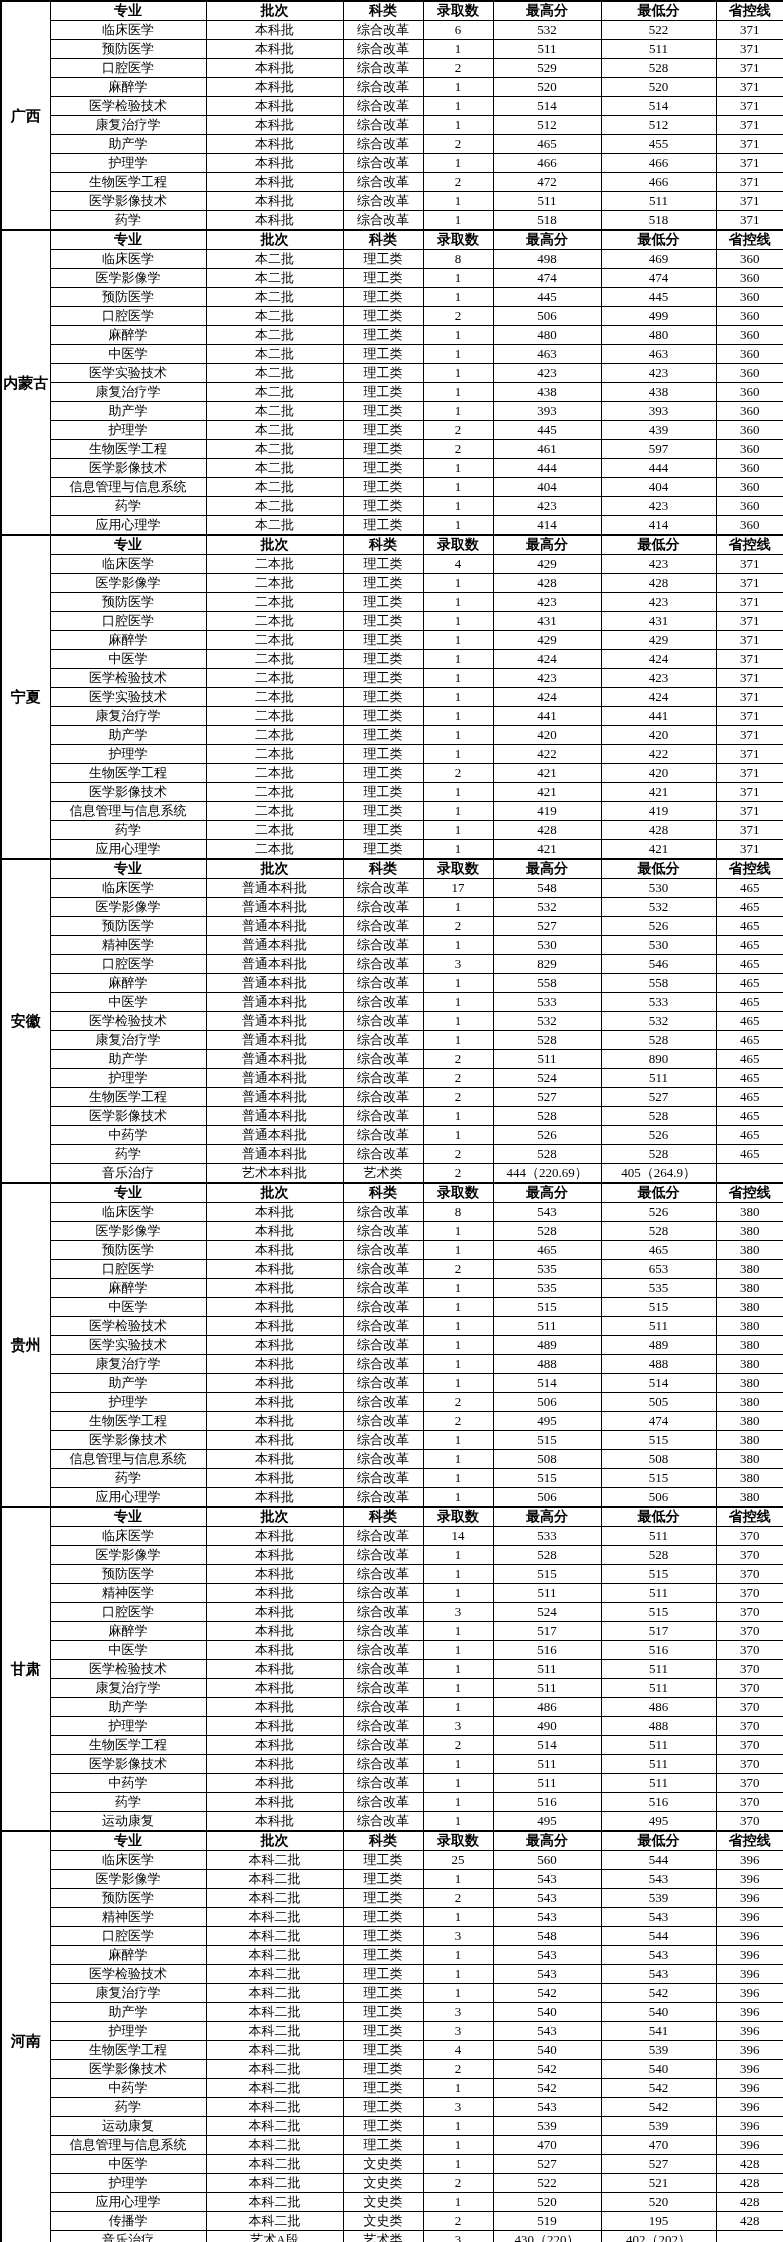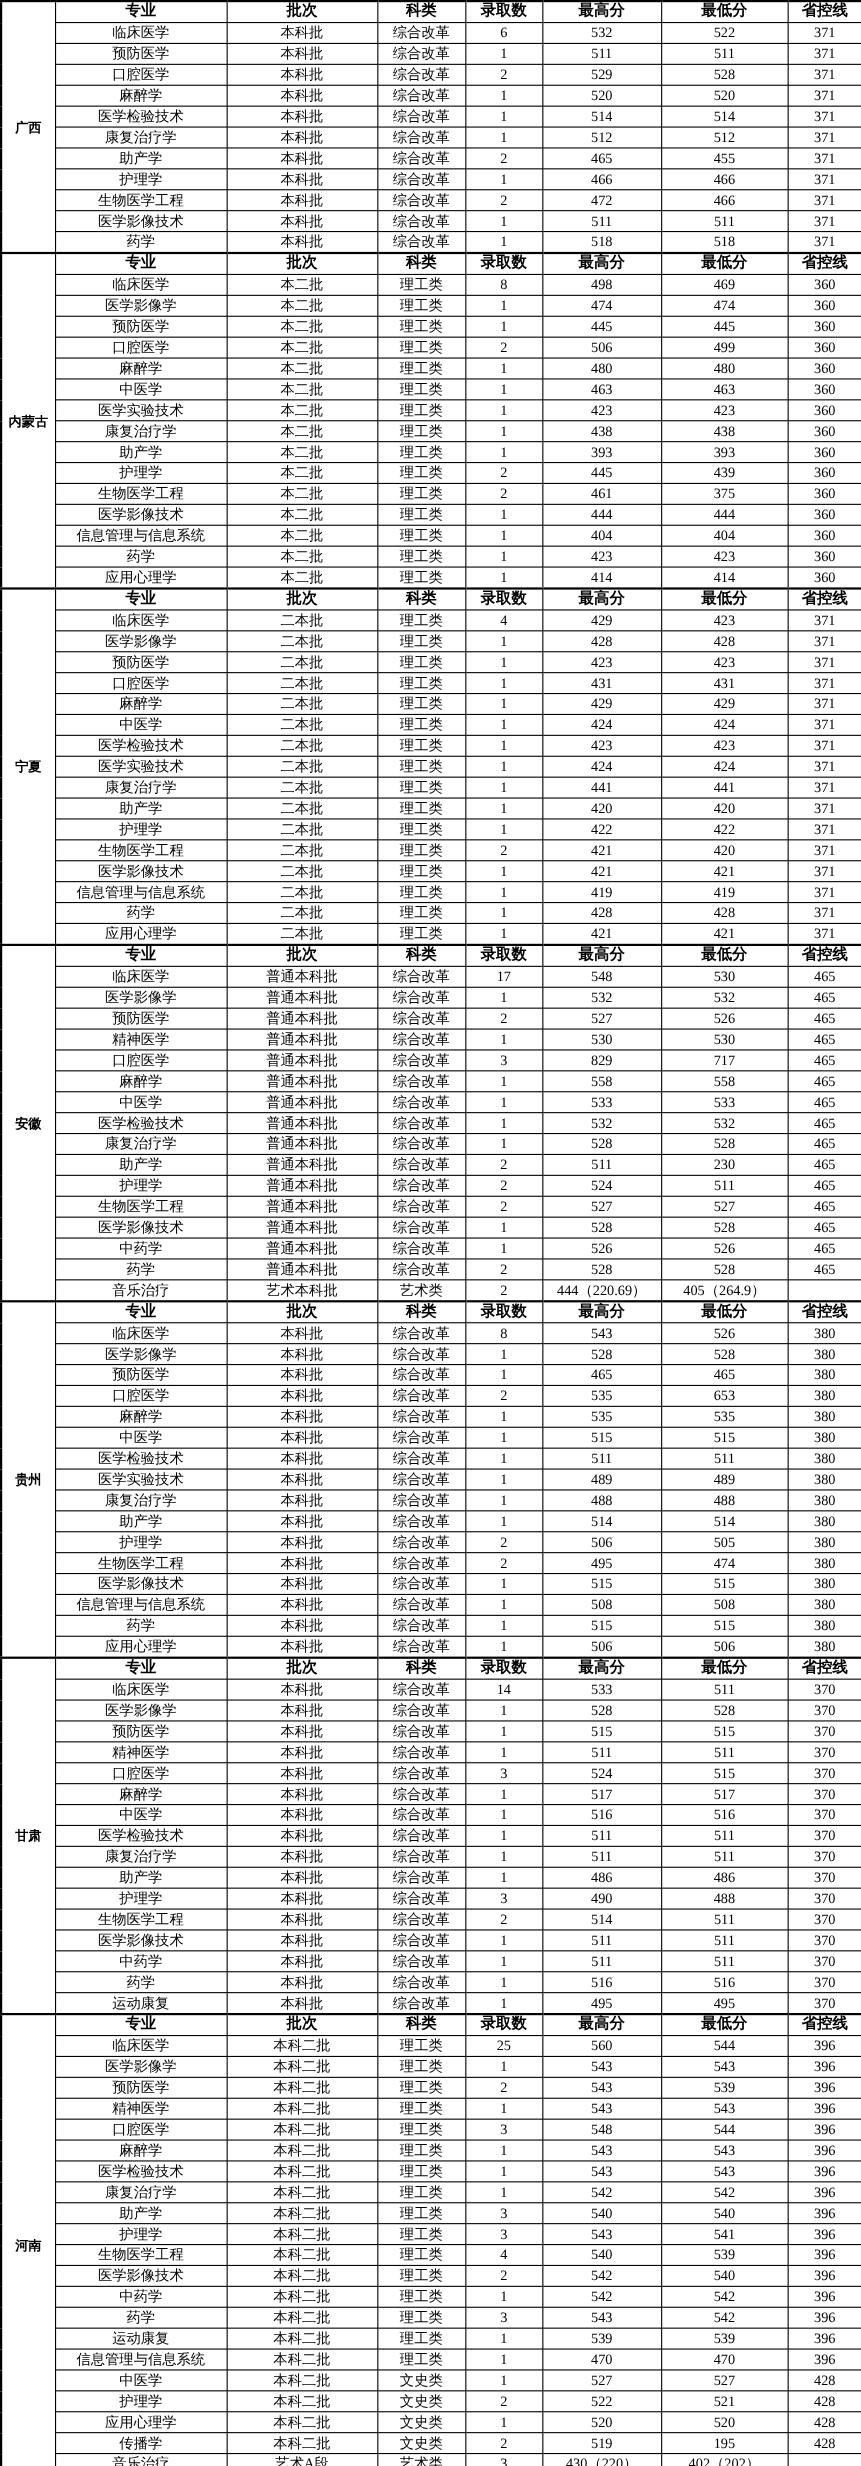--- a/index.html
+++ b/index.html
@@ -32,21 +32,21 @@
     white-space: nowrap;
     overflow: hidden;
   }
   .score-table th.col-header {
     font-weight: bold;
     font-size: 14px;
     margin-top: 28px;
   }
   .score-table td.province-cell {
     font-weight: bold;
-    font-size: 12px;
+    font-size: 15px;
     letter-spacing: 0px;
     padding: 0 1px;
   }
   
   .score-table tr.section-start td,
   .score-table tr.section-start th {
     border-top: 2px solid #000000;
   }
 </style>
 </head>
@@ -273,21 +273,21 @@
           <td>445</td>
           <td>439</td>
           <td>360</td>
         </tr>
         <tr>
           <td>生物医学工程</td>
           <td>本二批</td>
           <td>理工类</td>
           <td>2</td>
           <td>461</td>
-          <td>375</td>
+          <td>597</td>
           <td>360</td>
         </tr>
         <tr>
           <td>医学影像技术</td>
           <td>本二批</td>
           <td>理工类</td>
           <td>1</td>
           <td>444</td>
           <td>444</td>
           <td>360</td>
@@ -518,21 +518,21 @@
           <td>530</td>
           <td>530</td>
           <td>465</td>
         </tr>
         <tr>
           <td>口腔医学</td>
           <td>普通本科批</td>
           <td>综合改革</td>
           <td>3</td>
           <td>829</td>
-          <td>717</td>
+          <td>546</td>
           <td>465</td>
         </tr>
         <tr>
           <td>麻醉学</td>
           <td>普通本科批</td>
           <td>综合改革</td>
           <td>1</td>
           <td>558</td>
           <td>558</td>
           <td>465</td>
@@ -563,21 +563,21 @@
           <td>528</td>
           <td>528</td>
           <td>465</td>
         </tr>
         <tr>
           <td>助产学</td>
           <td>普通本科批</td>
           <td>综合改革</td>
           <td>2</td>
           <td>511</td>
-          <td>230</td>
+          <td>890</td>
           <td>465</td>
         </tr>
         <tr>
           <td>护理学</td>
           <td>普通本科批</td>
           <td>综合改革</td>
           <td>2</td>
           <td>524</td>
           <td>511</td>
           <td>465</td>

